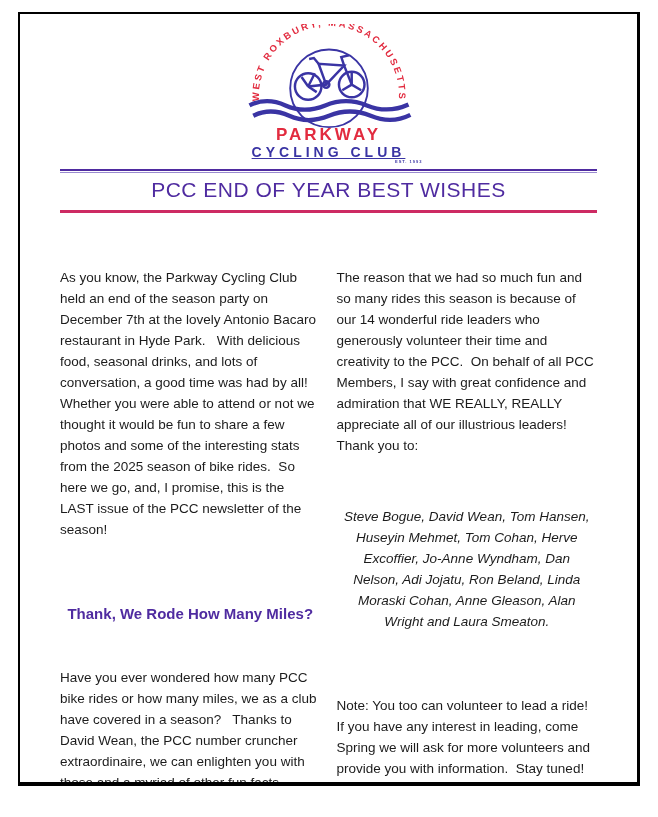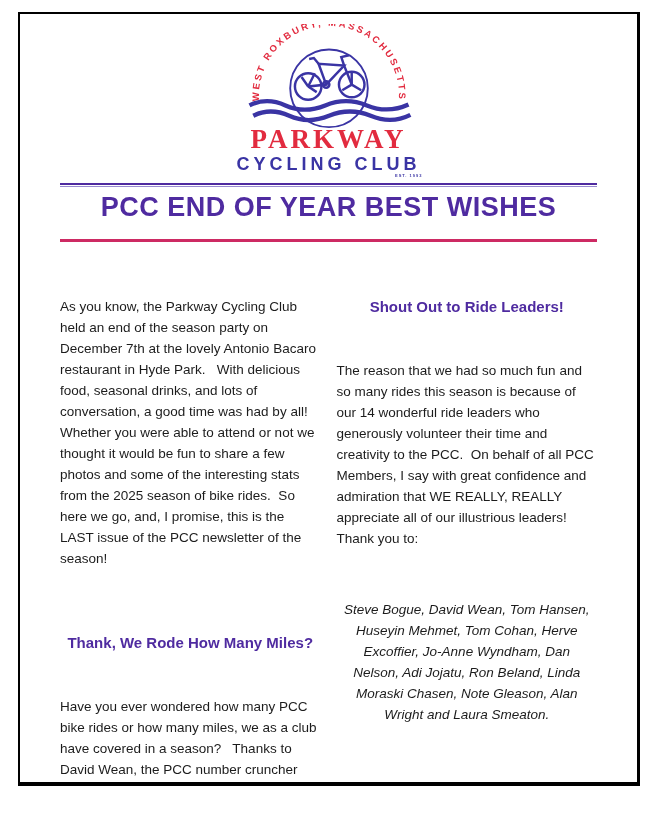--- a/index.html
+++ b/index.html
@@ -19,39 +19,39 @@
   }
   .page{
     position:absolute;left:18px;top:12px;width:622px;height:774px;
     border:2px solid #000;border-right-width:3px;border-bottom-width:4px;
     background:#fff;padding:0 40px;overflow:hidden;
   }
   
   .logo{margin-top:10px;text-align:center;line-height:1;}
   .logo svg{display:block;margin:0 auto;}
   .logo-name{
-    color:var(--red);font-weight:bold;font-size:27px;letter-spacing:3px;
+    color:var(--red);font-weight:bold;font-size:17px;letter-spacing:3px;
     margin-top:-4px;
-    font-family:Liberation Serif, serif;
   }
   .logo-subname{
-    color:var(--blue);font-weight:bold;font-size:18px;letter-spacing:4px;
+    color:var(--blue);font-weight:bold;font-size:14px;letter-spacing:4px;
     margin-top:2px;
+    text-decoration:underline;
   }
   .logo-est{
     color:var(--blue);font-size:4px;letter-spacing:1px;
     width:188px;margin:1px auto 0;text-align:right;font-weight:bold;
   }
   
   .masthead{margin-top:5px;}
   .rule-top-dark{height:2px;background:var(--purple);}
   .rule-top-light{height:1px;background:var(--purple-light);margin-top:1px;}
   .headline{
-    text-align:center;color:var(--purple);font-weight:bold;
-    font-size:27px;letter-spacing:.5px;padding:5px 0 16px;
+    text-align:center;color:var(--purple);font-weight:normal;
+    font-size:21px;letter-spacing:.5px;padding:5px 0 8px;
   }
   .rule-bottom{height:3px;background:var(--crimson);}
   
   .columns{display:flex;gap:16px;margin-top:12px;}
   .col{flex:1;font-size:13.5px;line-height:21px;white-space:pre-wrap;}
   .col p{margin:0 0 21px 0;}
   .col p.tight{margin-bottom:8px;}
   .sec-head{
     color:var(--purple);font-weight:bold;font-size:15px;text-align:center;
     margin:0 0 1px 0;white-space:normal;
@@ -109,23 +109,22 @@
   <div class="columns">
 
     <div class="col">
       <p>As you know, the Parkway Cycling Club held an end of the season party on December 7th at the lovely Antonio Bacaro restaurant in Hyde Park.   With delicious food, seasonal drinks, and lots of conversation, a good time was had by all!   Whether you were able to attend or not we thought it would be fun to share a few photos and some of the interesting stats from the 2025 season of bike rides.  So here we go, and, I promise, this is the LAST issue of the PCC newsletter of the season!</p>
       <div class="sec-head">Thank, We Rode How Many Miles?</div>
       <p style="margin-bottom:14px">Have you ever wondered how many PCC bike rides or how many miles, we as a club have covered in a season?   Thanks to David Wean, the PCC number cruncher extraordinaire, we can enlighten you with those and a myriad of other fun facts below!</p>
       
     </div>
 
     <div class="col">
-      <div class="sec-head">Shout Out to Ride Leaders!</div>
       <p class="tight">The reason that we had so much fun and so many rides this season is because of our 14 wonderful ride leaders who generously volunteer their time and creativity to the PCC.  On behalf of all PCC Members, I say with great confidence and admiration that WE REALLY, REALLY appreciate all of our illustrious leaders!  Thank you to:</p>
-      <div class="leaders">Steve Bogue, David Wean, Tom Hansen, Huseyin Mehmet, Tom Cohan, Herve Excoffier, Jo-Anne Wyndham, Dan Nelson, Adi Jojatu, Ron Beland, Linda Moraski Chasen, Note Gleason, Alan Wright and Laura Smeaton.</div>
+      <div class="leaders">Steve Bogue, David Wean, Tom Hansen, Huseyin Mehmet, Tom Cohan, Herve Excoffier, Jo-Anne Wyndham, Dan Nelson, Adi Jojatu, Ron Beland, Linda Moraski Cohan, Anne Gleason, Alan Wright and Laura Smeaton.</div>
       <p>Note: You too can volunteer to lead a ride! If you have any interest in leading, come Spring we will ask for more volunteers and provide you with information.  Stay tuned!</p>
       
       
       
       
     </div>
 
   </div>
 </div>
 

